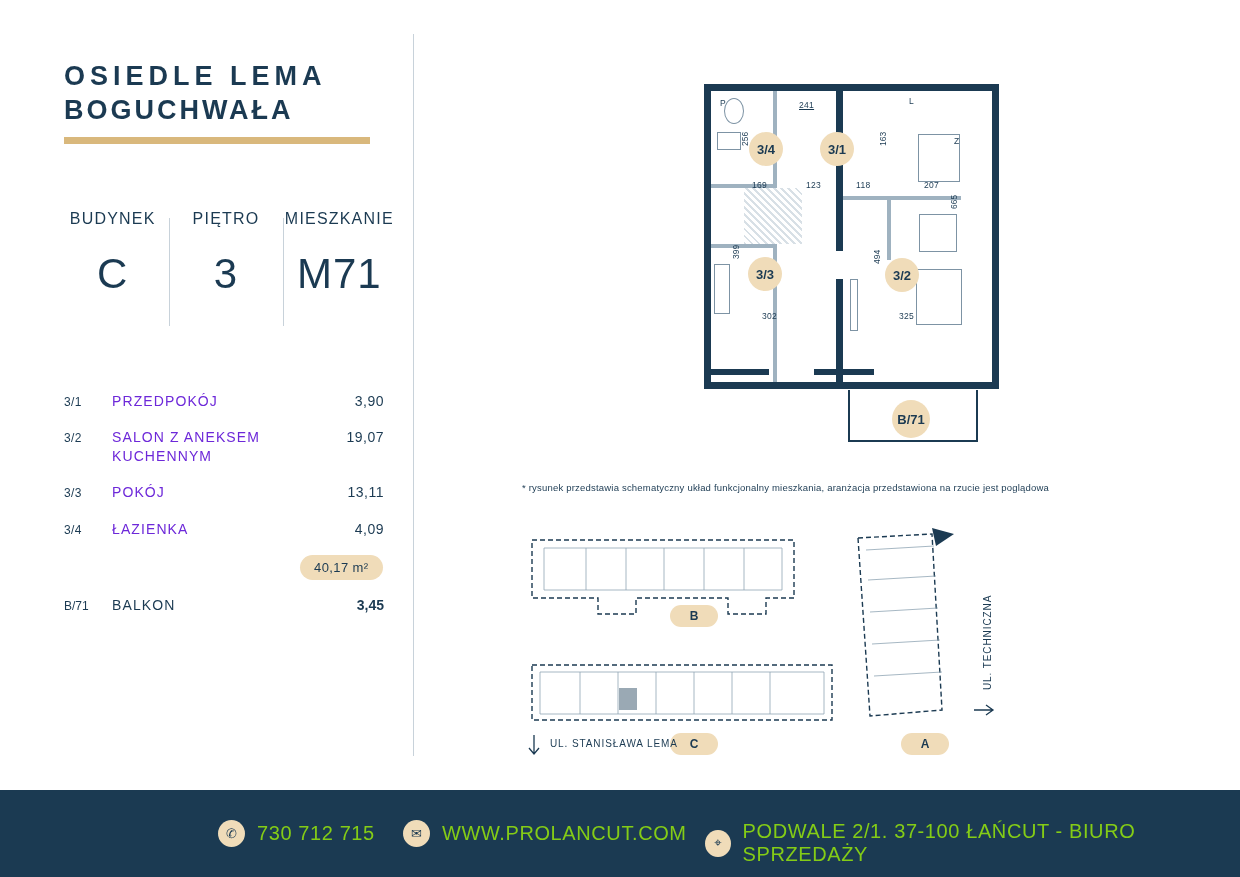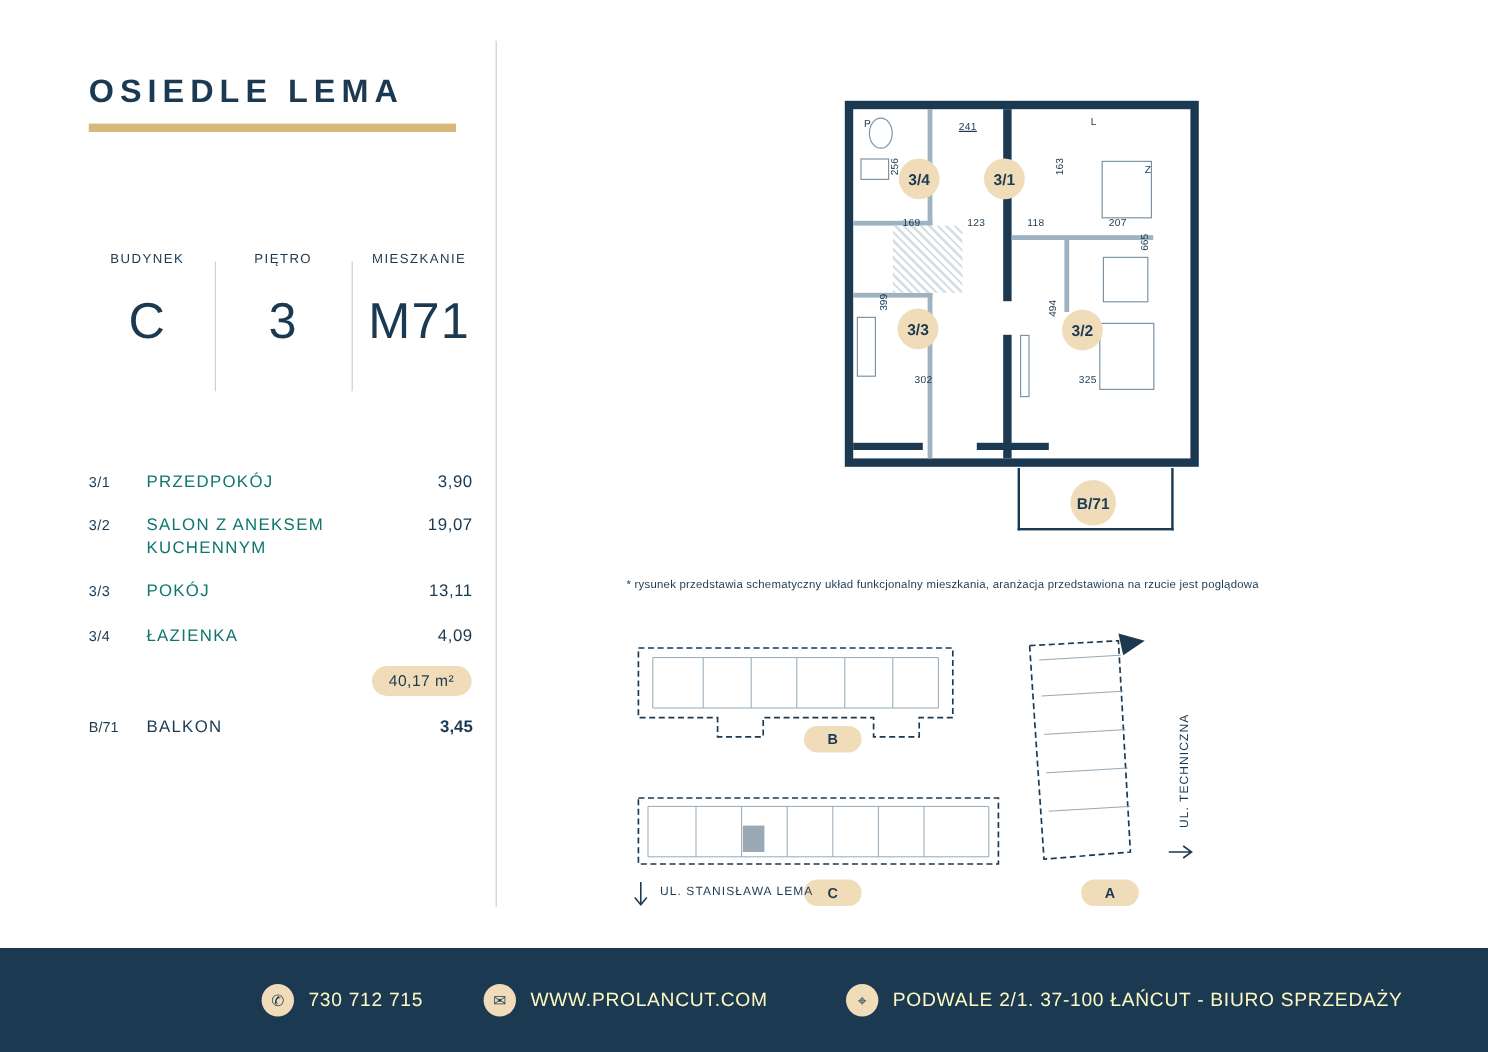--- a/index.html
+++ b/index.html
@@ -7,38 +7,38 @@
     width:1240px;height:877px;
     background:#ffffff;
     font-family:"Liberation Sans", sans-serif;
     color:#1b3a52;
     position:relative;
     overflow:hidden;
   }
   .sheet{position:relative;width:1240px;height:877px;}
 
   
-  .left{position:absolute;left:10px;top:0;width:414px;height:860px;}
+  .left{position:absolute;left:0;top:0;width:414px;height:860px;}
   .divider-v{position:absolute;left:413px;top:34px;width:1px;height:722px;background:#c8d2da;}
 
   .brand{position:absolute;left:64px;top:60px;width:320px;}
   .brand .l1{font-size:27px;letter-spacing:5px;font-weight:bold;color:#1b3a52;line-height:1.25;}
   .brand .l2{font-size:27px;letter-spacing:3px;font-weight:bold;color:#1b3a52;line-height:1.25;}
   .brand .rule{margin-top:9px;width:306px;height:7px;background:#d9b87c;}
 
   .meta{position:absolute;left:56px;top:210px;width:340px;height:130px;display:flex;}
   .meta .col{flex:1;text-align:center;position:relative;}
   .meta .col + .col:before{content:"";position:absolute;left:0;top:8px;width:1px;height:108px;background:#c8d2da;}
-  .meta .cap{font-size:11px;letter-spacing:1.2px;color:#1b3a52;text-transform:uppercase;}
+  .meta .cap{font-size:16px;letter-spacing:1.2px;color:#1b3a52;text-transform:uppercase;}
   .meta .val{margin-top:22px;font-size:42px;font-weight:300;color:#1b3a52;letter-spacing:1px;}
 
   .rooms{position:absolute;left:64px;top:392px;width:320px;}
   .room{display:flex;align-items:baseline;margin-bottom:18px;}
   .room .code{width:48px;font-size:12px;color:#1b3a52;letter-spacing:.4px;}
-  .room .nm{flex:1;font-size:14px;letter-spacing:1.1px;color:#0f766e;line-height:1.32;}
+  .room .nm{flex:1;font-size:14px;letter-spacing:1.1px;color:#6d28d9;line-height:1.32;}
   .room .ar{width:64px;text-align:right;font-size:14px;color:#1b3a52;letter-spacing:.5px;}
 
   .total{position:absolute;left:300px;top:555px;background:#f0dcb9;color:#1b3a52;
          font-size:13px;padding:5px 14px;border-radius:13px;letter-spacing:.4px;}
 
   .balcony{position:absolute;left:64px;top:597px;width:320px;display:flex;align-items:baseline;}
   .balcony .code{width:48px;font-size:12px;}
   .balcony .nm{flex:1;font-size:14px;letter-spacing:1.1px;}
   .balcony .ar{width:64px;text-align:right;font-size:14px;font-weight:bold;}
 
@@ -67,31 +67,32 @@
   .kp-badge{position:absolute;width:48px;height:22px;border-radius:11px;background:#f0dcb9;color:#1b3a52;
             font-size:12px;font-weight:600;display:flex;align-items:center;justify-content:center;}
   .streetlbl{position:absolute;font-size:10px;letter-spacing:.9px;color:#1b3a52;}
   .streetlbl-v{position:absolute;font-size:10px;letter-spacing:.9px;color:#1b3a52;transform:rotate(-90deg);transform-origin:left top;white-space:nowrap;}
 
   
   .footer{position:absolute;left:0;top:790px;width:1240px;height:87px;background:#1b3a52;color:#ffffff;}
   .fitem{position:absolute;display:flex;align-items:center;gap:12px;top:30px;}
   .ficon{width:27px;height:27px;border-radius:50%;background:#f0dcb9;display:flex;align-items:center;justify-content:center;
          color:#1b3a52;font-size:13px;}
-  .ftxt{font-size:16px;letter-spacing:.6px;color:#fef9c3;}
+  .ftxt{font-size:20px;letter-spacing:.6px;color:#84cc16;}
 </style>
 </head>
 <body>
 
 <div class="sheet">
 
   <div class="left">
 
     <div class="brand">
       <div class="l1">OSIEDLE LEMA</div>
+      <div class="l2">BOGUCHWAŁA</div>
       <div class="rule"></div>
     </div>
 
     <div class="meta">
       <div class="col">
         <div class="cap">Budynek</div>
         <div class="val">C</div>
       </div>
       <div class="col">
         <div class="cap">Piętro</div>

